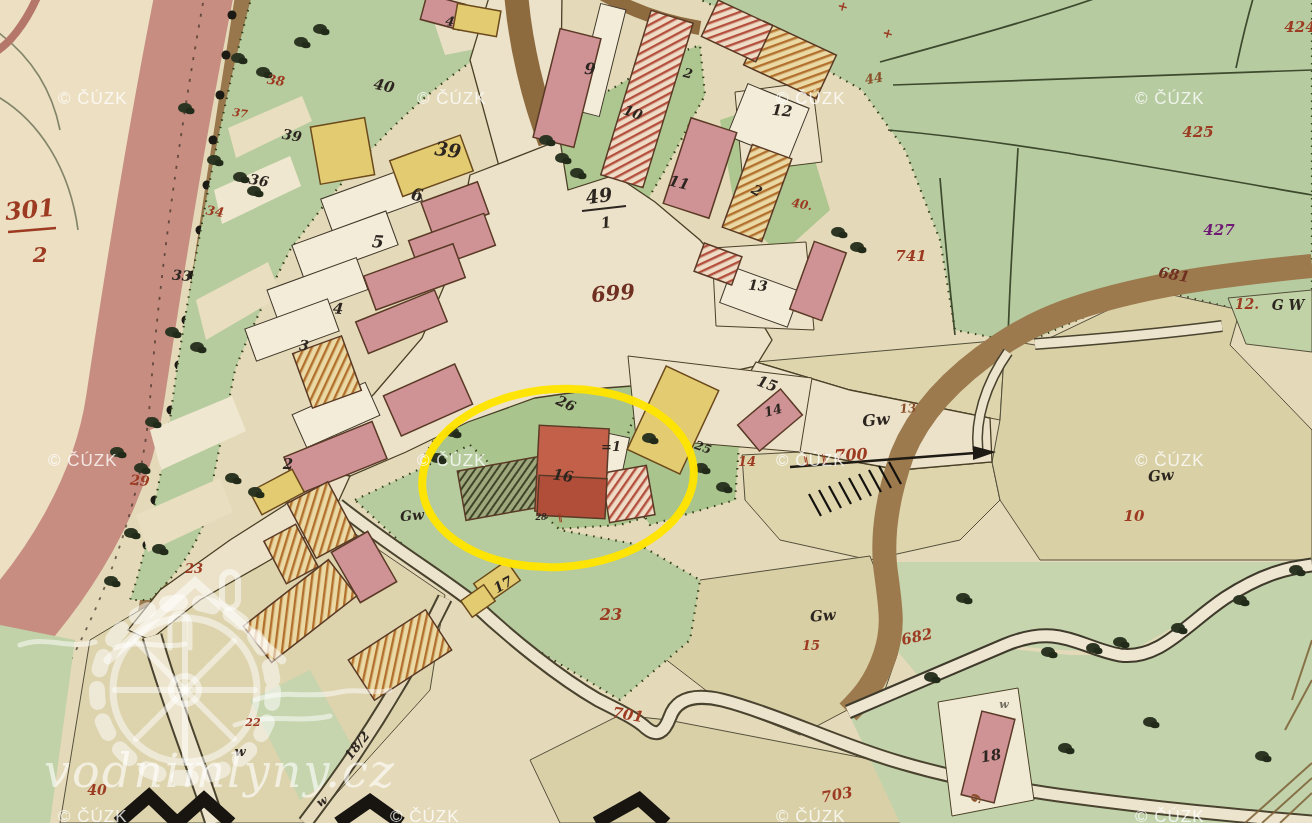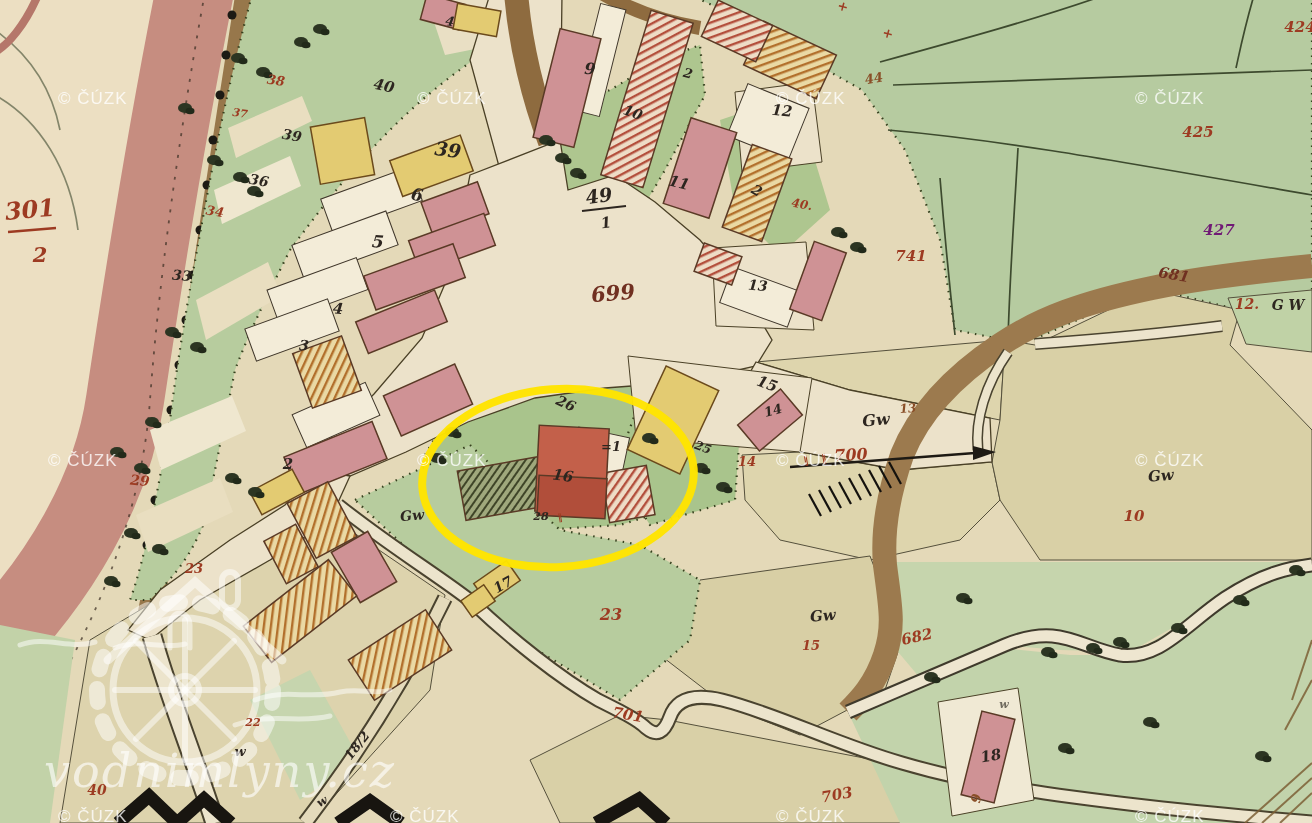--- a/index.html
+++ b/index.html
@@ -367,21 +367,21 @@
       <span class="lbl" style="left: 758px; top: 286px; font-size: 14px; color: rgb(45, 38, 32); transform: translate(-50%, -55%) rotate(5deg);">13</span>
       <span class="lbl" style="left: 613px; top: 294px; font-size: 21px; color: rgb(112, 48, 33); transform: translate(-50%, -55%) rotate(-5deg);">699</span>
       <span class="lbl" style="left: 599px; top: 197px; font-size: 19px; color: rgb(45, 38, 32); transform: translate(-50%, -55%) rotate(-8deg);">49</span>
       <span class="lbl" style="left: 606px; top: 224px; font-size: 15px; color: rgb(45, 38, 32); transform: translate(-50%, -55%) rotate(-8deg);">1</span>
       <span class="lbl" style="left: 767px; top: 385px; font-size: 15px; color: rgb(45, 38, 32); transform: translate(-50%, -55%) rotate(20deg);">15</span>
       <span class="lbl" style="left: 563px; top: 477px; font-size: 15px; color: rgb(45, 38, 32); transform: translate(-50%, -55%) rotate(8deg);">16</span>
       <span class="lbl" style="left: 611px; top: 447px; font-size: 13px; color: rgb(45, 38, 32); transform: translate(-50%, -55%) rotate(0deg);">=1</span>
       <span class="lbl" style="left: 566px; top: 404px; font-size: 14px; color: rgb(45, 38, 32); transform: translate(-50%, -55%) rotate(25deg);">26</span>
       <span class="lbl" style="left: 703px; top: 448px; font-size: 12px; color: rgb(45, 38, 32); transform: translate(-50%, -55%) rotate(20deg);">25</span>
       <span class="lbl" style="left: 773px; top: 411px; font-size: 13px; color: rgb(45, 38, 32); transform: translate(-50%, -55%) rotate(-15deg);">14</span>
-      <span class="lbl" style="left: 541px; top: 517px; font-size: 11px; color: rgb(45, 38, 32); transform: translate(-50%, -55%) rotate(0deg);">28</span>
+      <span class="lbl" style="left: 541px; top: 517px; font-size: 11px; color: rgb(45, 38, 32); transform: translate(-50%, -55%) rotate(0deg); font-family: Liberation Serif, serif;">28</span>
       <span class="lbl" style="left: 560px; top: 518px; font-size: 9px; color: rgb(157, 59, 34); transform: translate(-50%, -55%) rotate(-10deg);">‖</span>
       <span class="lbl" style="left: 503px; top: 585px; font-size: 14px; color: rgb(45, 38, 32); transform: translate(-50%, -55%) rotate(-30deg);">17</span>
       <span class="lbl" style="left: 991px; top: 757px; font-size: 15px; color: rgb(45, 38, 32); transform: translate(-50%, -55%) rotate(-10deg);">18</span>
       <span class="lbl" style="left: 976px; top: 799px; font-size: 13px; color: rgb(138, 79, 40); transform: translate(-50%, -55%) rotate(-80deg);">9</span>
       <span class="lbl" style="left: 412px; top: 516px; font-size: 14px; color: rgb(45, 38, 32); transform: translate(-50%, -55%) rotate(-5deg);">Gw</span>
       <span class="lbl" style="left: 876px; top: 421px; font-size: 16px; color: rgb(45, 38, 32); transform: translate(-50%, -55%) rotate(-5deg);">Gw</span>
       <span class="lbl" style="left: 908px; top: 409px; font-size: 12px; color: rgb(138, 79, 40); transform: translate(-50%, -55%) rotate(-5deg);">13</span>
       <span class="lbl" style="left: 823px; top: 617px; font-size: 15px; color: rgb(45, 38, 32); transform: translate(-50%, -55%) rotate(-5deg);">Gw</span>
       <span class="lbl" style="left: 1161px; top: 477px; font-size: 15px; color: rgb(45, 38, 32); transform: translate(-50%, -55%) rotate(-5deg);">Gw</span>
       <span class="lbl" style="left: 1288px; top: 306px; font-size: 14px; color: rgb(45, 38, 32); transform: translate(-50%, -55%) rotate(0deg);">G W</span>

